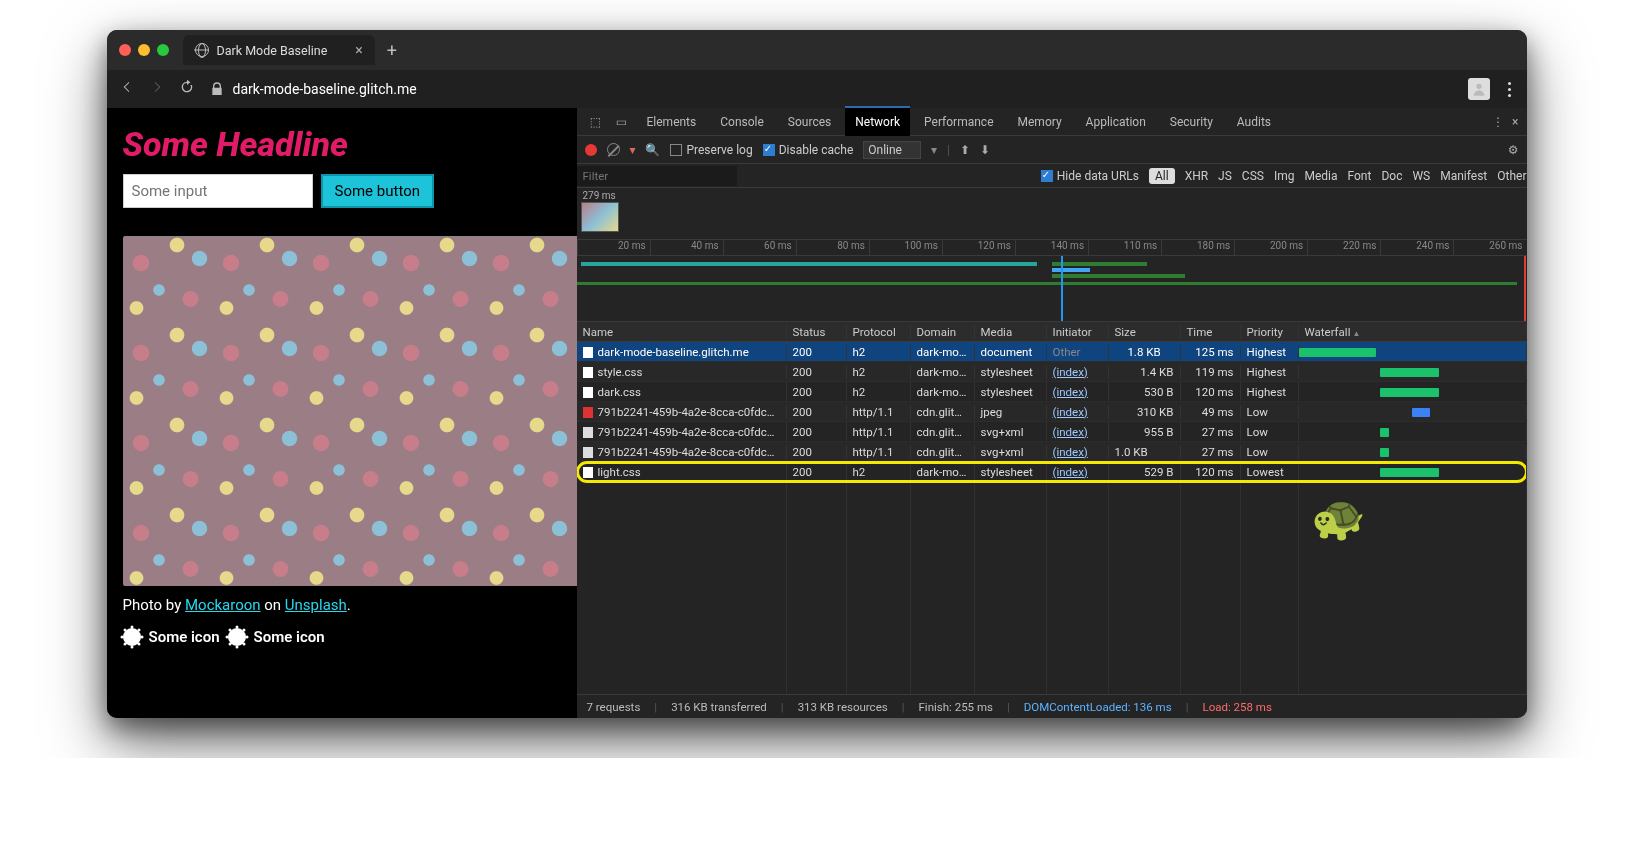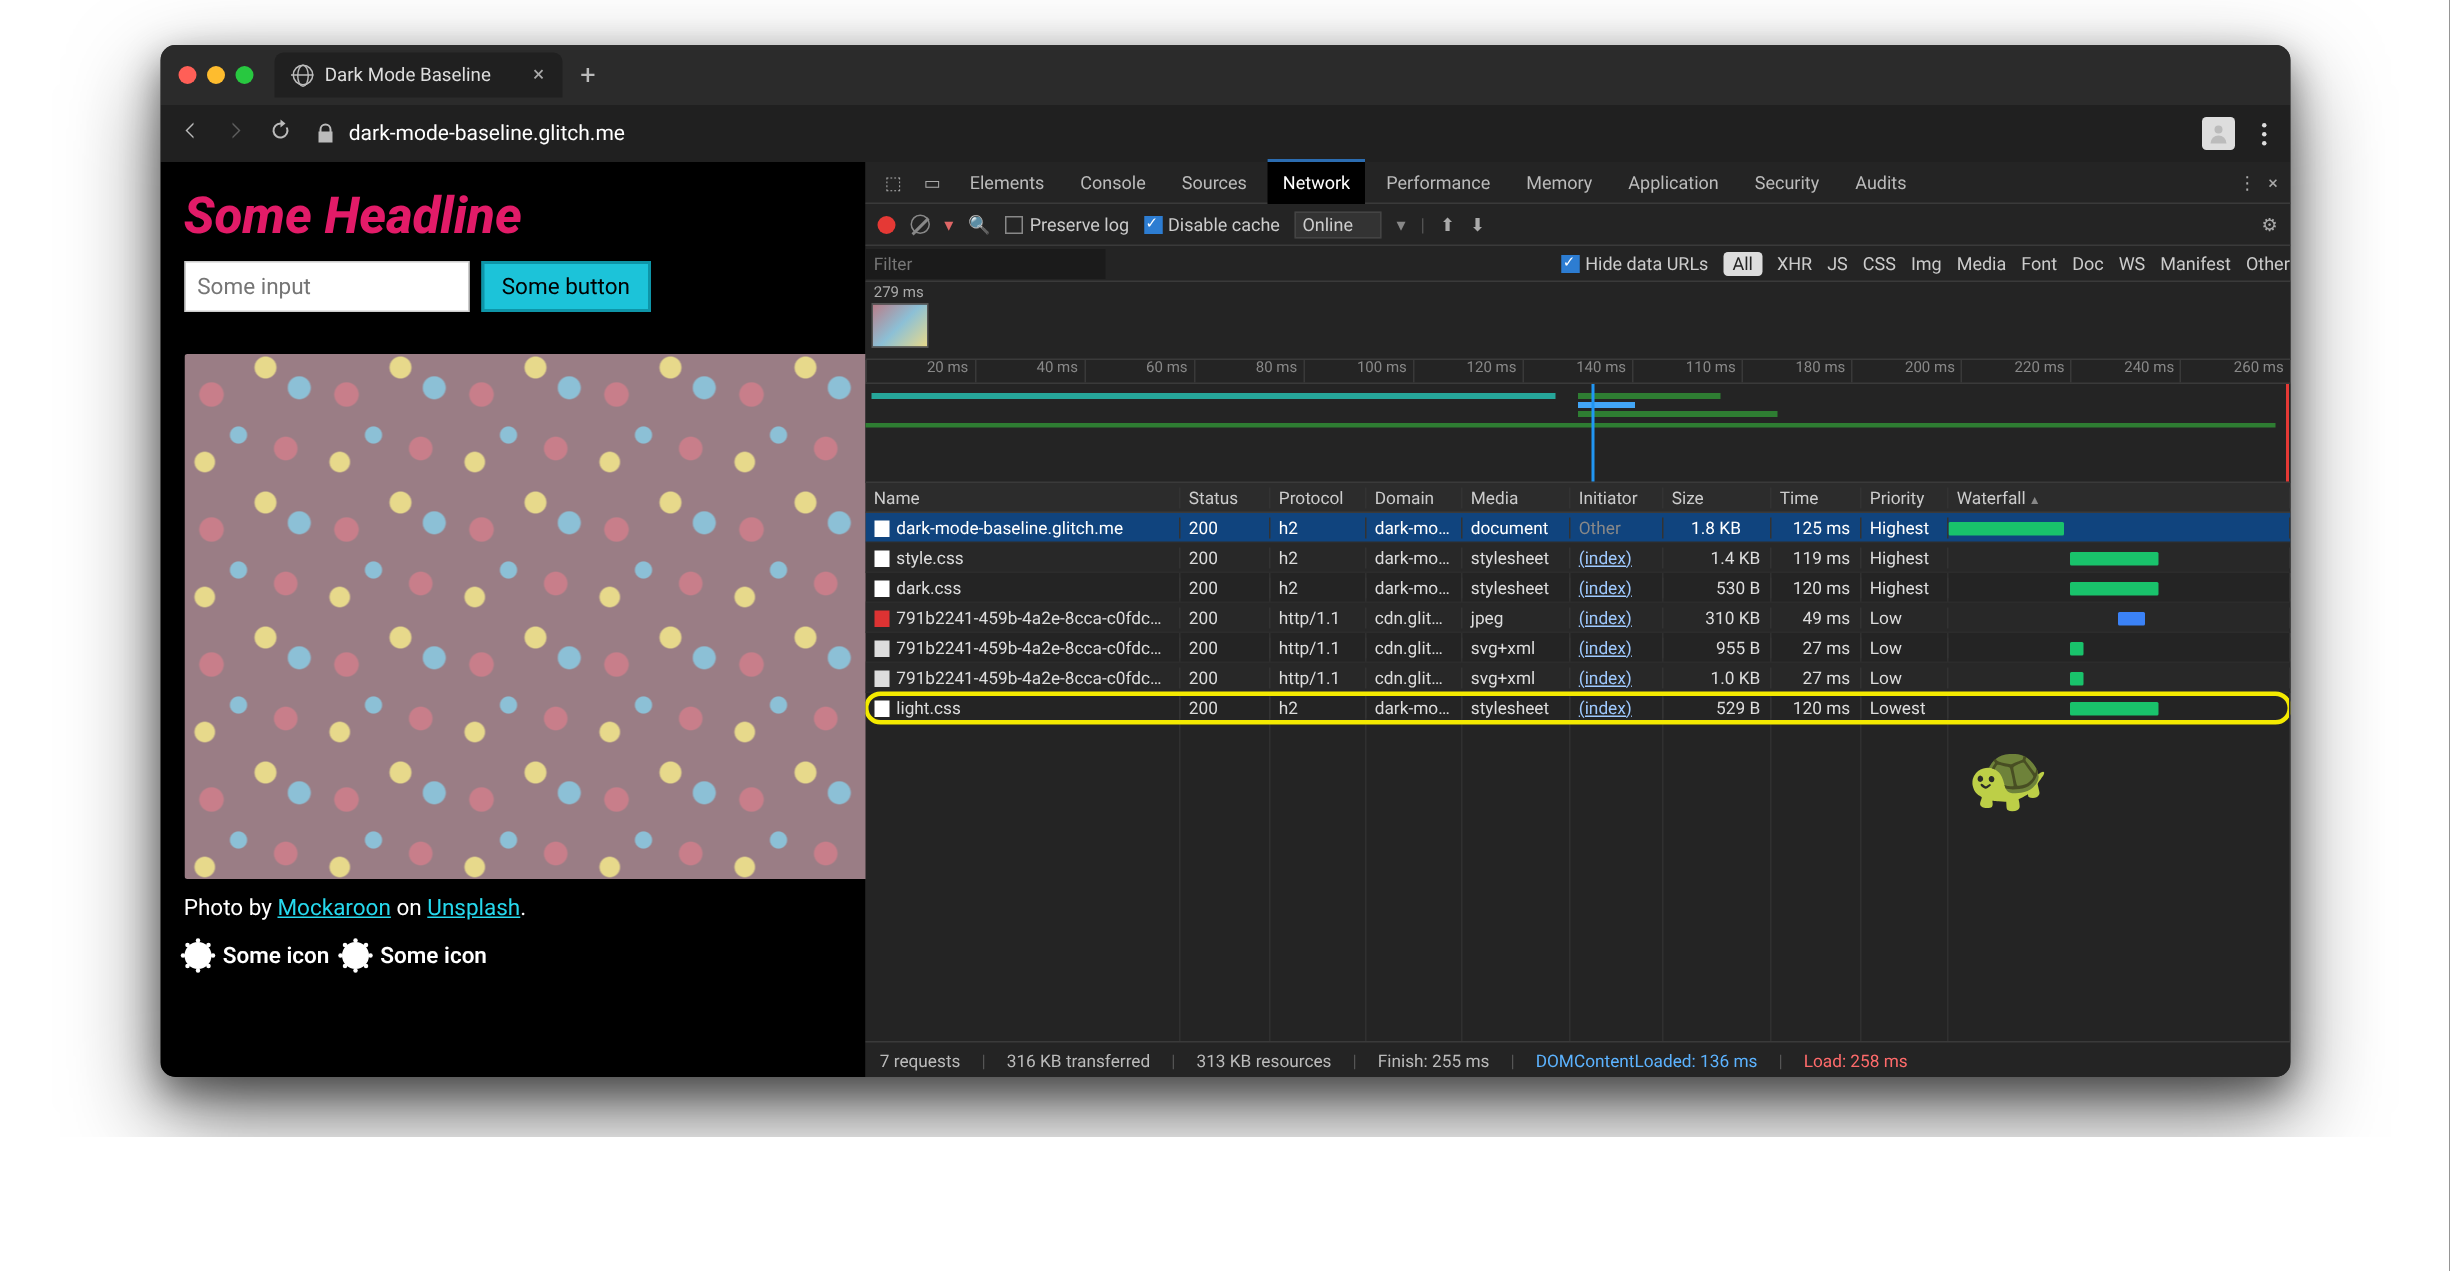--- a/index.html
+++ b/index.html
@@ -354,21 +354,21 @@
                 <span class="wb" style="left:36%;width:4%;background:#19c26b"></span>
               </div>
             </div>
             <div class="trow alt">
               <div><span class="file-ico blk"></span>791b2241-459b-4a2e-8cca-c0fdc2…</div>
               <div>200</div>
               <div>http/1.1</div>
               <div>cdn.glitc…</div>
               <div>svg+xml</div>
               <div><span class="idx-link">(index)</span></div>
-              <div style="text-align:right">1.0 KB</div>
+              <div style="">1.0 KB</div>
               <div style="text-align:right">27 ms</div>
               <div>Low</div>
               <div class="wf">
                 <span class="wb" style="left:36%;width:4%;background:#19c26b"></span>
               </div>
             </div>
             <div class="trow highlight">
               <div><span class="file-ico"></span>light.css</div>
               <div>200</div>
               <div>h2</div>

